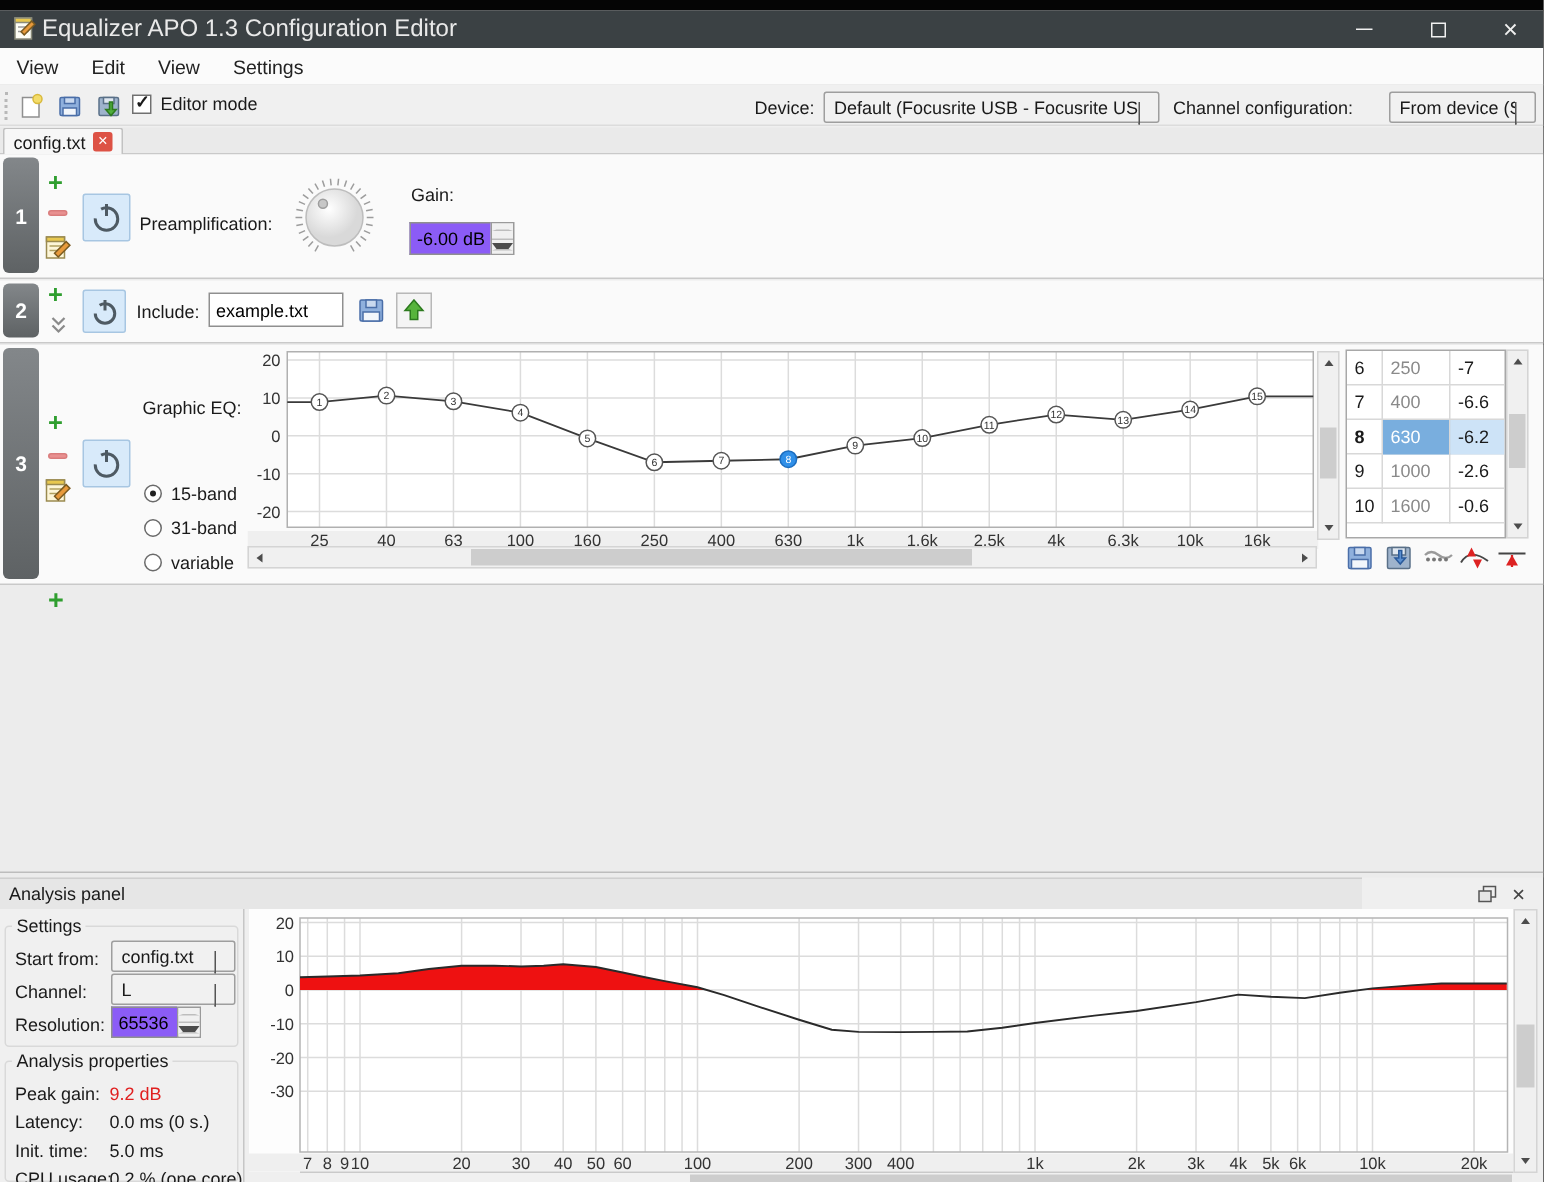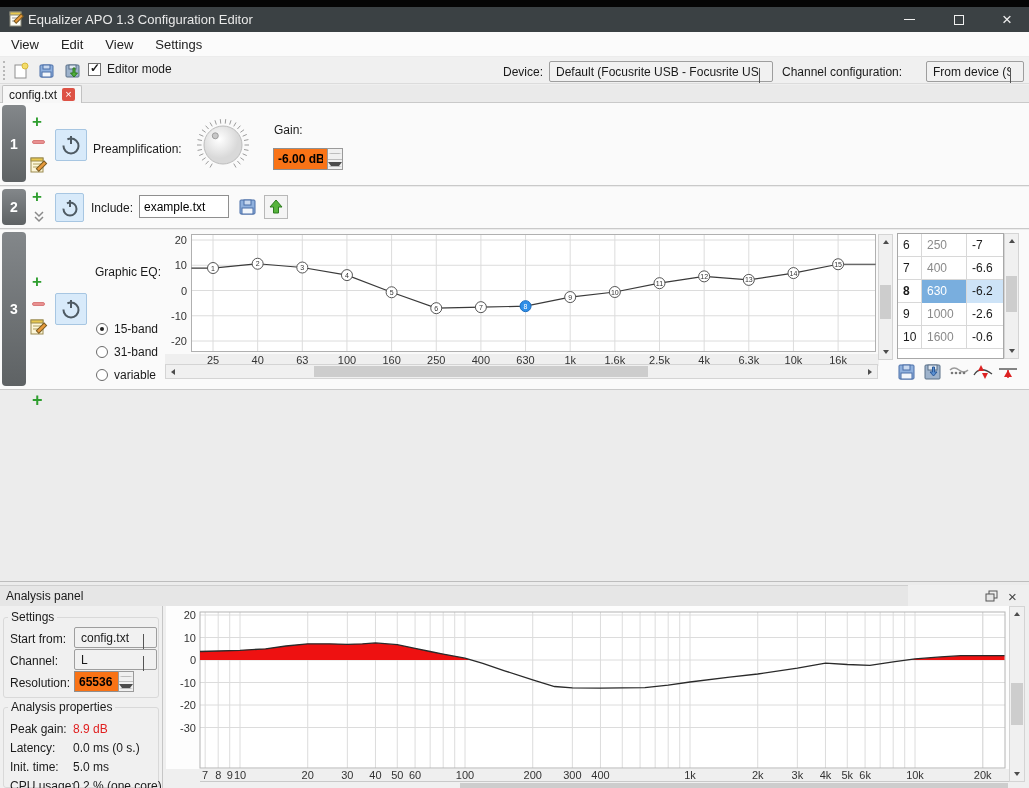--- a/index.html
+++ b/index.html
@@ -5,21 +5,21 @@
   * { margin:0; padding:0; box-sizing:border-box; }
   html,body { width:1029px; height:788px; background:#000; }
   body { font-family:"Liberation Sans", sans-serif; font-size:12px; color:#1a1a1a; }
   .screen { position:relative; width:1029px; height:788px; overflow:hidden; background:#efefef; }
 
   .abs { position:absolute; }
 
   
   .top-strip { position:absolute; left:0; top:0; width:1029px; height:7px; background:#050505; }
   .titlebar { position:absolute; left:0; top:7px; width:1029px; height:25px; background:#3b4144; color:#e9e9e9; display:flex; align-items:center; }
-  .titlebar .title { margin-left:8px; font-size:13px; }
+  .titlebar .title { margin-left:8px; font-size:16px; }
   .win-btn { position:absolute; top:0; height:25px; width:42px; display:flex; align-items:center; justify-content:center; color:#f0f0f0; }
   .min-bar { width:11px; height:1px; background:#f0f0f0; }
   .max-box { width:10px; height:10px; border:1px solid #f0f0f0; }
   .close-x { font-size:17px; line-height:10px; }
 
   
   .menubar { position:absolute; left:0; top:32px; width:1029px; height:25px; background:#fbfbfb; border-bottom:1px solid #ececec; display:flex; align-items:center; }
   .menu-item { padding:4px 11px; font-size:13px; color:#222; }
 
   
@@ -45,21 +45,21 @@
   
   .config-bg { position:absolute; left:0; top:103px; width:1029px; height:479px; background:#ececec; border-bottom:1px solid #bdbdbd; }
   .row { position:absolute; left:0; width:1029px; background:#fafafa; border-bottom:1px solid #c9c9c9; }
   .num-tab { position:absolute; left:2px; width:24px; border-radius:4px; background:linear-gradient(180deg,#83878a,#5e6264); color:#fff; font-weight:bold; font-size:14px; display:flex; align-items:center; justify-content:center; }
   .plus { color:#2f9e2f; font-size:17px; font-weight:bold; line-height:14px; }
   .minus-bar { width:13px; height:4px; background:#e89090; border:1px solid #d97c7c; border-radius:2px; }
   .power-btn { position:absolute; background:#d8eafa; border:1px solid #a7c6e2; border-radius:2px; display:flex; align-items:center; justify-content:center; }
   .row-label { position:absolute; font-size:12px; }
   .txt-input { position:absolute; background:#fff; border:1px solid #8f8f8f; font-family:"Liberation Sans",sans-serif; font-size:12px; padding:0 4px; }
   .spin-wrap { position:absolute; display:flex; }
-  .spin-input { width:54px; height:22px; background:#f97316; border:1px solid #8f8f8f; border-right:none; font-size:12px; padding:0 4px; font-family:"Liberation Sans",sans-serif;font-weight:bold; }
+  .spin-input { width:54px; height:22px; background:#8b5cf6; border:1px solid #8f8f8f; border-right:none; font-size:12px; padding:0 4px; font-family:"Liberation Sans",sans-serif; }
   .spin-btns { width:16px; height:22px; border:1px solid #9a9a9a; display:flex; flex-direction:column; }
   .spin-btns div { flex:1; background:#f0f0f0; display:flex; align-items:center; justify-content:center; }
   .spin-btns div:first-child { border-bottom:1px solid #bdbdbd; }
   .tri-up { width:0; height:0; border-left:3px solid transparent; border-right:3px solid transparent; border-bottom:4px solid #4c4c4c; }
   .tri-down { width:0; height:0; border-left:3px solid transparent; border-right:3px solid transparent; border-top:4px solid #4c4c4c; }
   .tri-left { width:0; height:0; border-top:3px solid transparent; border-bottom:3px solid transparent; border-right:4px solid #4c4c4c; }
   .tri-right { width:0; height:0; border-top:3px solid transparent; border-bottom:3px solid transparent; border-left:4px solid #4c4c4c; }
 
   .radio-row { position:absolute; display:flex; align-items:center; }
   .radio-circ { width:12px; height:12px; border:1px solid #6a6a6a; border-radius:50%; background:#fff; position:relative; }
@@ -547,21 +547,21 @@
             <div class="tri-up"></div>
           </div>
         <div>
             <div class="tri-down"></div>
           </div>
       </div>
     </div>
     <div class="group" style="left:3px;top:101px;width:156px;height:81px"></div>
     <span class="group-label" style="left:8px;top:94px">Analysis properties</span>
     <span class="an-lab" style="left:10px;top:116px">Peak gain:</span>
-    <span class="an-val" style="left: 73px; top: 116px; color: rgb(224, 31, 31);">8.9 dB</span>
+    <span class="an-val" style="left: 73px; top: 116px; color: rgb(224, 31, 31);">9.2 dB</span>
     <span class="an-lab" style="left:10px;top:135px">Latency:</span>
     <span class="an-val" style="left:73px;top:135px">0.0 ms (0 s.)</span>
     <span class="an-lab" style="left:10px;top:154px">Init. time:</span>
     <span class="an-val" style="left:73px;top:154px">5.0 ms</span>
     <span class="an-lab" style="left:10px;top:173px">CPU usage:</span>
     <span class="an-val" style="left:73px;top:173px">0.2 % (one core)</span>
   </div>
 
   <div class="an-graph">
     <svg id="an-svg" width="843" height="175">

